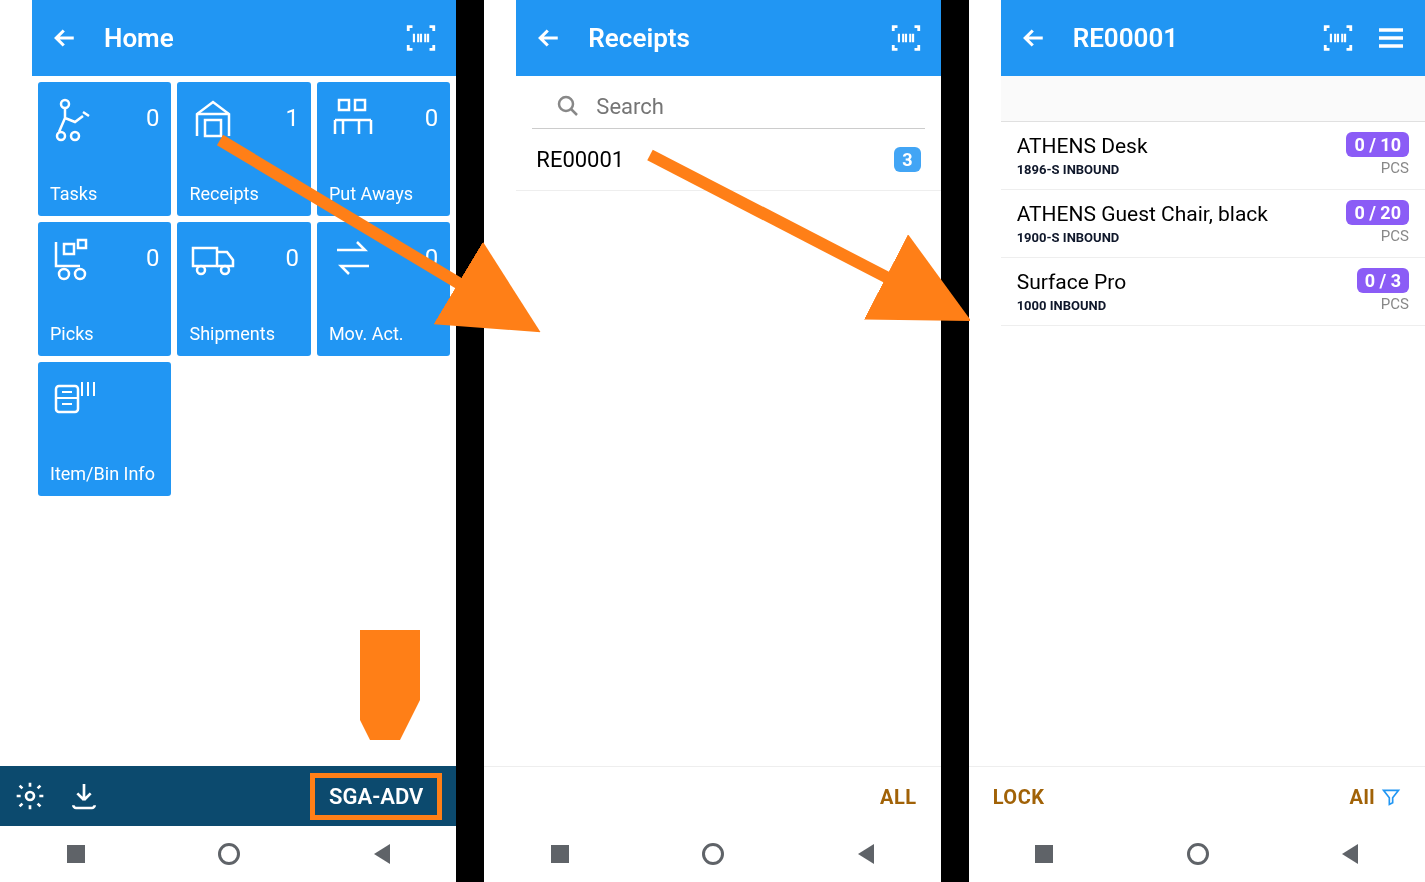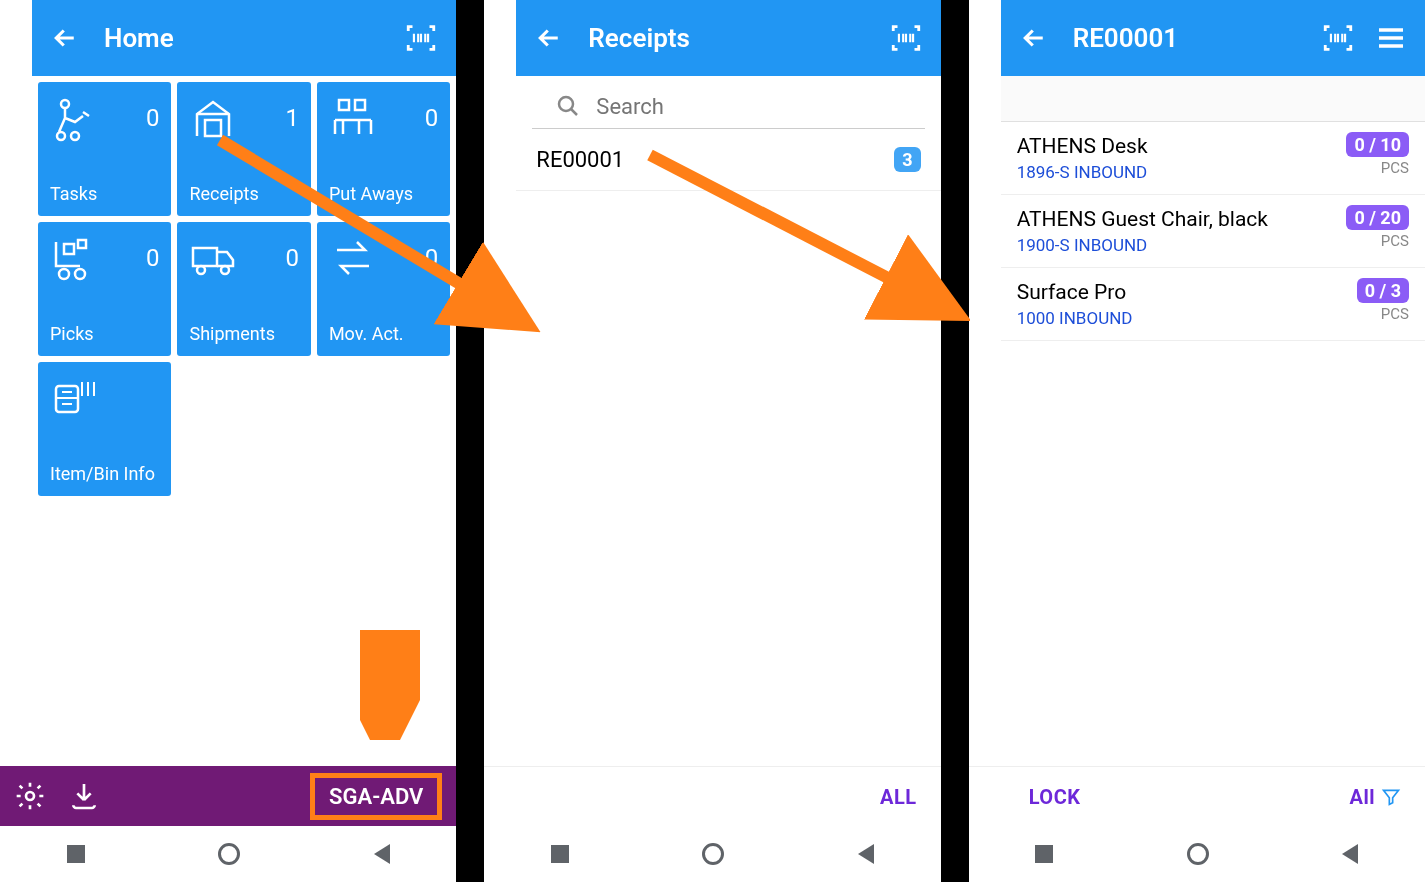--- a/index.html
+++ b/index.html
@@ -14,45 +14,45 @@
 .subbar { height: 46px; background: #fafafa; border-bottom: 1px solid #e0e0e0; }
 
 
 .grid { display: flex; flex-wrap: wrap; gap: 6px; padding: 6px; }
 .tile { flex: 0 0 calc(33.333% - 4px); background: #2196f3; color: #fff; height: 134px; border-radius: 3px; padding: 12px; position: relative; display:flex; flex-direction:column; justify-content:space-between; cursor:pointer;}
 .tile .iconrow { display:flex; align-items:center; justify-content:space-between; }
 .tile .count { font-size: 24px; }
 .tile .tlabel { font-size: 18px; }
 .tile-icon { width:48px; height:48px; }
 
-.footerbar { position: absolute; bottom: 56px; left:0; right:0; height: 60px; background: #701a75; color:#fff; display:flex; align-items:center; padding: 0 14px; }
+.footerbar { position: absolute; bottom: 56px; left:0; right:0; height: 60px; background: #0c4a6e; color:#fff; display:flex; align-items:center; padding: 0 14px; }
 .footerbar .spacer { flex:1; }
 .sga-btn { border: 5px solid #ff7f17; padding: 6px 14px; font-size: 22px; font-weight:600; color:#fff; cursor:pointer;}
 .footicon { margin-right: 22px; }
 
 .navbar { position: absolute; bottom:0; left:0; right:0; height: 56px; background:#fff; display:flex; align-items:center; justify-content:space-around; }
 .nav-sq { width:18px; height:18px; background:#5f6368; }
 .nav-circ { width:22px; height:22px; border:3px solid #5f6368; border-radius:50%; }
 .nav-tri { width:0; height:0; border-top:10px solid transparent; border-bottom:10px solid transparent; border-right:16px solid #5f6368; }
 
 
 .searchrow { display:flex; align-items:flex-start; padding: 10px 24px 6px 24px; border-bottom:1px solid #ccc; margin: 8px 16px 0 16px;}
 .searchrow input { border:none; font-size:22px; flex:1; outline:none; color:#555; margin-left:16px; }
 .listrow { display:flex; align-items:center; justify-content:space-between; padding: 18px 20px; border-bottom:1px solid #eee; font-size:22px; cursor:pointer;}
 .badge { background:#42a5f5; color:#fff; border-radius:6px; font-weight:700; padding: 2px 8px; font-size:18px;}
 .badge-light { background:#8b5cf6; }
 
 .bottom-actions { position:absolute; bottom:56px; left:0; right:0; height:60px; display:flex; align-items:center; justify-content:flex-end; padding:0 24px; border-top:1px solid #eee; }
 .bottom-actions .left { position:absolute; left:24px; }
-.action-btn { color:#6d28d9; font-weight:700; font-size:20px; letter-spacing:0.5px; cursor:pointer; display:flex; align-items:center; gap:6px;margin-left:36px;}
+.action-btn { color:#a16207; font-weight:700; font-size:20px; letter-spacing:0.5px; cursor:pointer; display:flex; align-items:center; gap:6px;}
 
 
 .item { border-bottom:1px solid #eee; padding: 12px 16px; display:flex; justify-content:space-between; align-items:flex-start; cursor:pointer;}
 .item .name { font-size:21px; color:#000; }
-.item .sub { font-size:17px; color:#1d4ed8; margin-top:4px; }
+.item .sub { font-size:13px; color:#0f172a; margin-top:4px;font-weight:bold; }
 .item .right { text-align:right; }
 .item .unit { font-size:15px; color:#888; margin-top:4px; }
 
 
 .arrow-svg { position:absolute; pointer-events:none; }
 
 </style>
 </head>
 <body>
 

